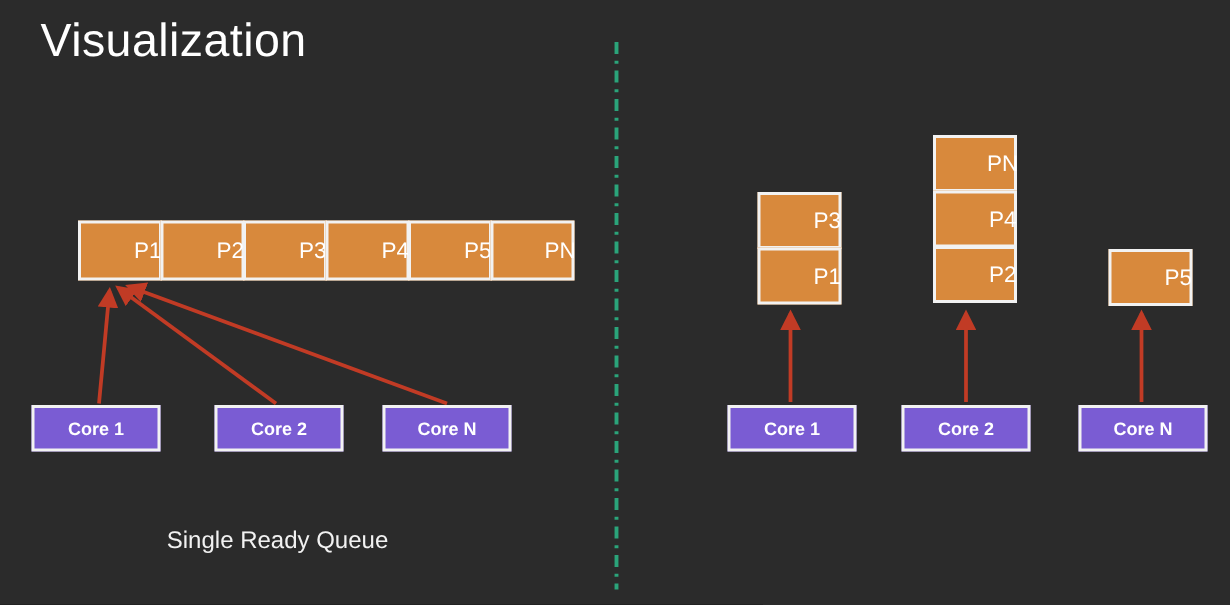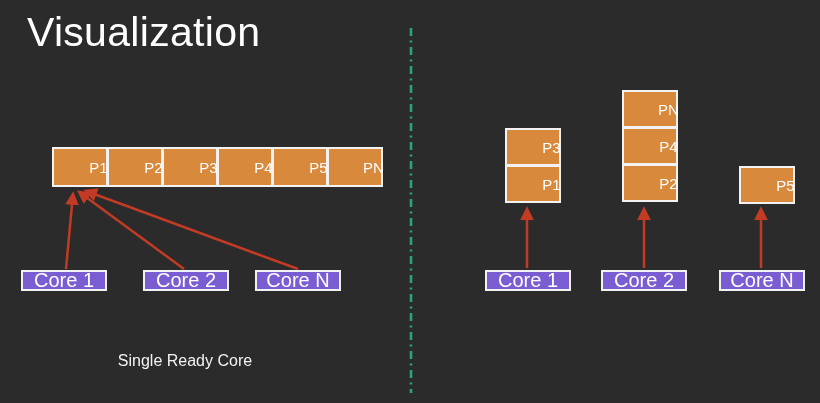--- a/index.html
+++ b/index.html
@@ -17,21 +17,21 @@
     width: 820px;
     height: 403px;
     background: var(--bg);
     font-family: "Liberation Sans", sans-serif;
     overflow: hidden;
   }
   .title {
     position: absolute;
     left: 27px;
     top: 9px;
-    font-size: 41px;
+    font-size: 31px;
     font-weight: 500;
     color: var(--text);
     letter-spacing: 0.3px;
   }
   .overlay {
     position: absolute;
     left: 0; top: 0;
     width: 820px; height: 403px;
     pointer-events: none;
   }
@@ -70,29 +70,30 @@
     position: absolute;
     display: flex;
     flex-direction: column;
   }
   .stack .pcell { height: 38px; }
   .stack .pcell + .pcell { margin-top: -1px; }
   .core {
     position: absolute;
     top: 270px;
     width: 86px;
-    height: 21px;
+    height: 31px;
     background: var(--core);
     border: 2px solid var(--border);
     box-sizing: border-box;
     color: var(--text);
     display: flex;
     align-items: center;
     justify-content: center;
-    font-size: 20px;
+    font-size: 12px;
+    font-weight: bold;
   }
   .caption {
     position: absolute;
     color: #f2f2f2;
     font-size: 16px;
     text-align: center;
     line-height: 1.4;
   }
   .caption-left { left: 60px; top: 350px; width: 250px; }
   .caption-right { left: 563px; top: 346px; width: 172px; }
@@ -132,21 +133,21 @@
     <div class="pcell">P3</div>
     <div class="pcell">P4</div>
     <div class="pcell">P5</div>
     <div class="pcell">PN</div>
   </div>
 
   <div class="core" style="left:21px;">Core 1</div>
   <div class="core" style="left:143px;">Core 2</div>
   <div class="core" style="left:255px;">Core N</div>
 
-  <div class="caption caption-left">Single Ready Core</div>
+  <div class="caption caption-left">Single Ready Queue</div>
 
   <div class="stack" style="left:505px; top:128px;">
     <div class="pcell">P3</div>
     <div class="pcell">P1</div>
   </div>
 
   <div class="stack" style="left:622px; top:90px;">
     <div class="pcell">PN</div>
     <div class="pcell">P4</div>
     <div class="pcell">P2</div>

